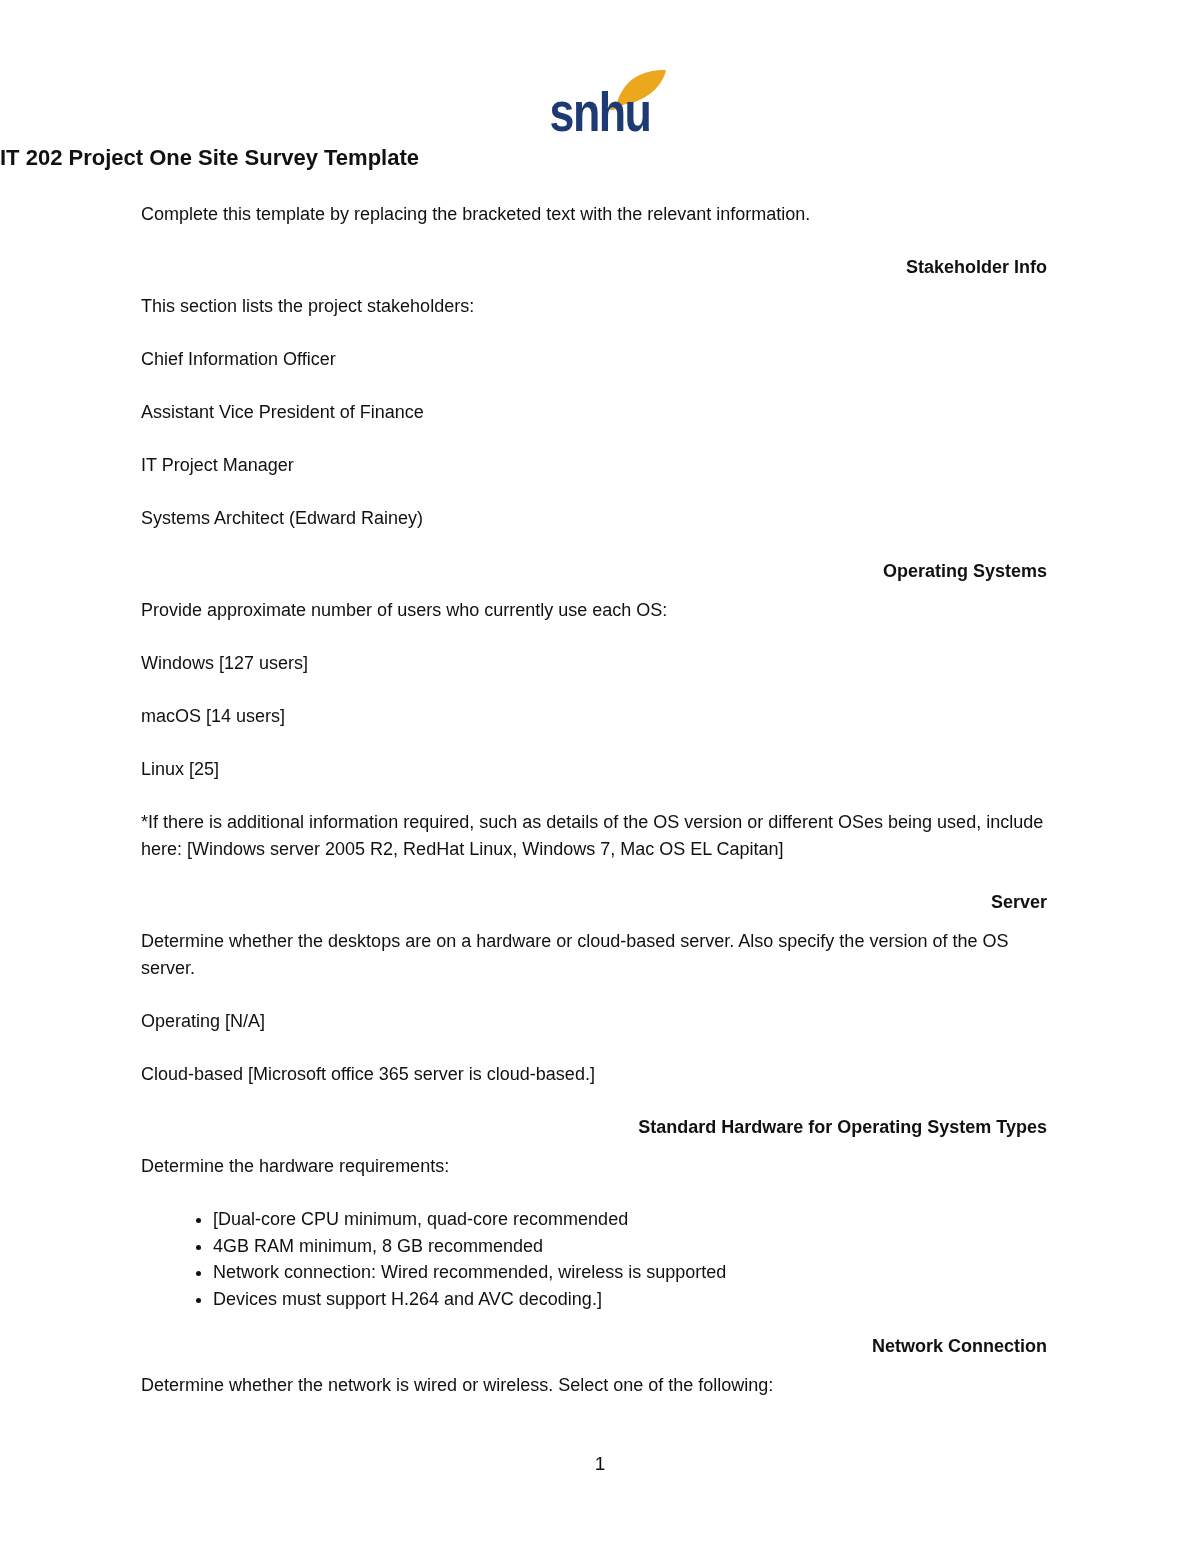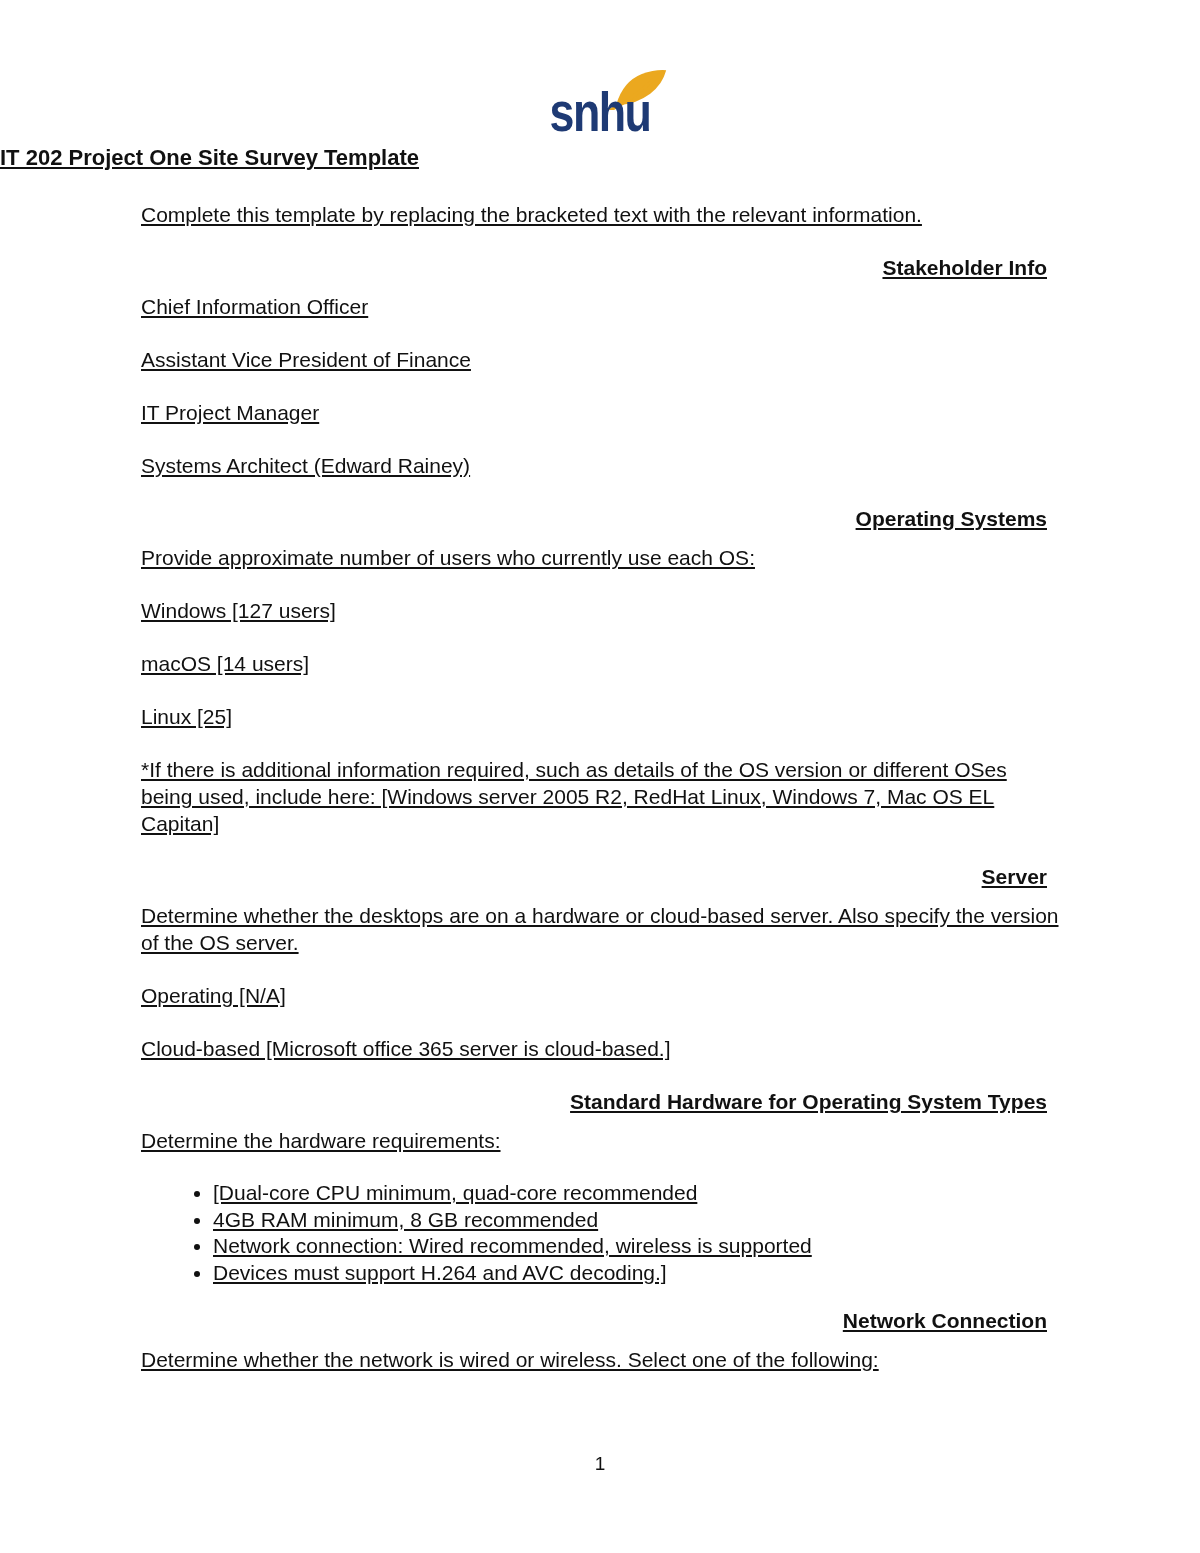--- a/index.html
+++ b/index.html
@@ -4,21 +4,20 @@
 <style>
   html, body { margin: 0; padding: 0; background: #ffffff; }
   .page {
     position: relative;
     width: 1200px;
     height: 1553px;
     background: #ffffff;
     font-family: "Liberation Sans", "DejaVu Sans", sans-serif;
     color: #111111;
     overflow: hidden;
-    text-decoration: underline;
   }
   .logo {
     margin-top: 62px;
     height: 78px;
     display: flex;
     justify-content: center;
     align-items: flex-end;
   }
   .logo-inner { position: relative; display: inline-block; }
   .logo-text {
@@ -41,21 +40,21 @@
   .title {
     margin: 4px 0 0 0;
     font-size: 22px;
     line-height: 27px;
     font-weight: bold;
     color: #111111;
   }
   .content {
     margin: 30px 141px 0 141px;
     width: 918px;
-    font-size: 21px;
+    font-size: 18px;
     line-height: 27px;
   }
   .para { margin: 0 0 26px 0; }
   .head { margin: 12px; font-weight: bold; text-align: right; }
   .bullets {
     margin: 14px 0 21px 0;
     padding: 0 0 0 72px;
     list-style-type: disc;
   }
   .bullets li { line-height: 26.5px; }
@@ -85,20 +84,21 @@
     </div>
   </div>
 
   <h1 class="title">IT 202 Project One Site Survey Template</h1>
 
   <div class="content">
 
     <p class="para">Complete this template by replacing the bracketed text with the relevant information.</p>
 
     <p class="head">Stakeholder Info</p>
+    <p class="para">This section lists the project stakeholders:</p>
     <p class="para">Chief Information Officer</p>
     <p class="para">Assistant Vice President of Finance</p>
     <p class="para">IT Project Manager</p>
     <p class="para">Systems Architect (Edward Rainey)</p>
 
     <p class="head">Operating Systems</p>
     <p class="para">Provide approximate number of users who currently use each OS:</p>
     <p class="para">Windows [127 users]</p>
     <p class="para">macOS [14 users]</p>
     <p class="para">Linux [25]</p>

